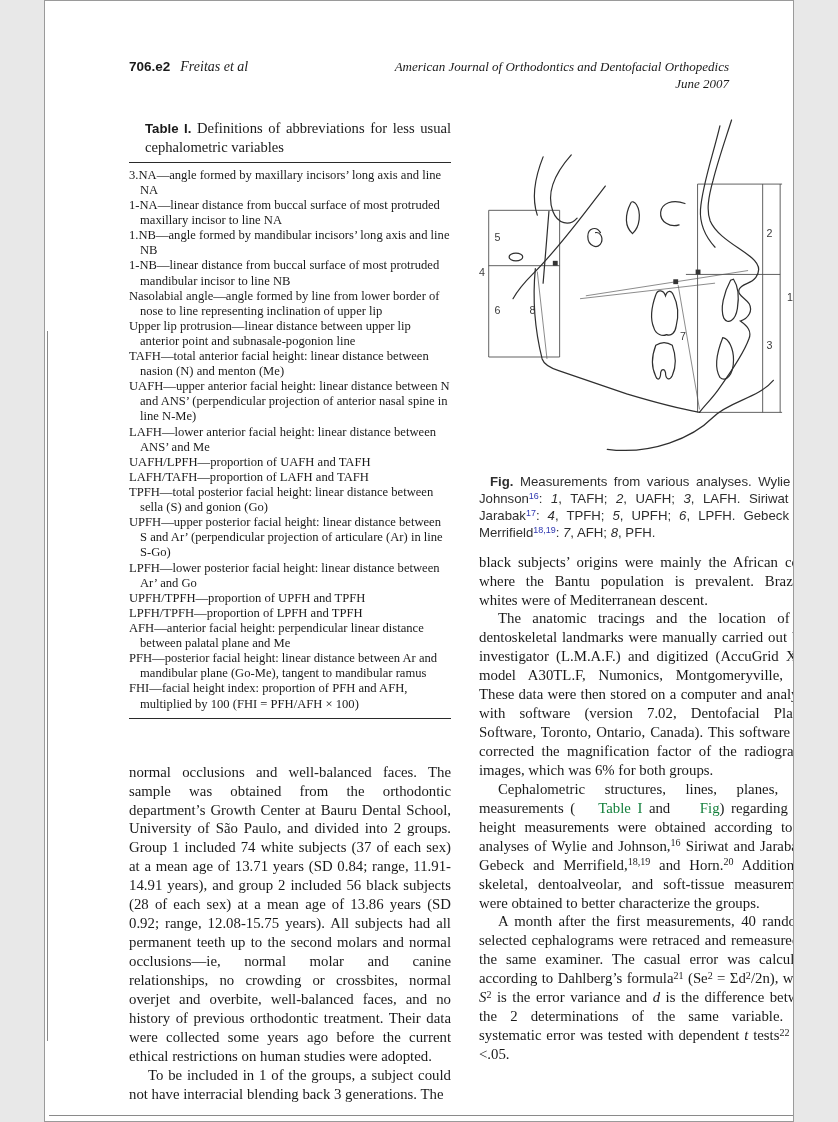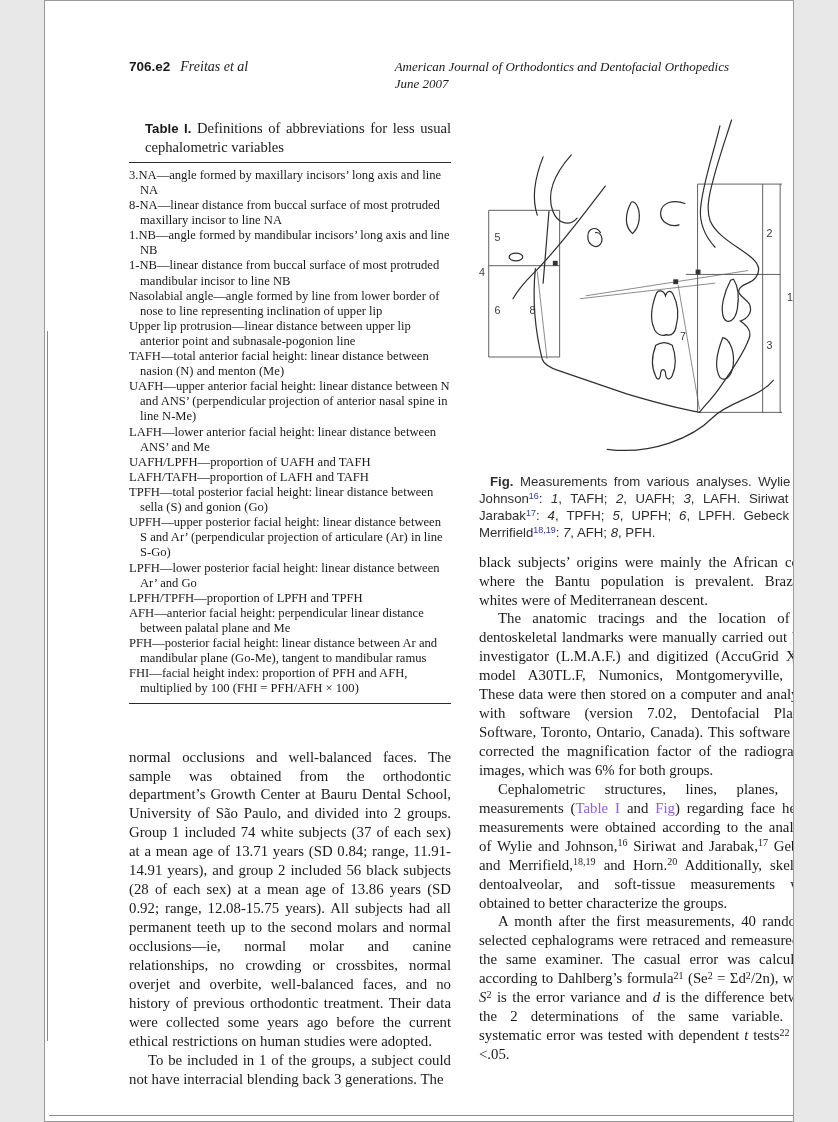--- a/index.html
+++ b/index.html
@@ -9,21 +9,21 @@
     margin:0 auto; border:1px solid #9a9a9a; overflow:hidden;
     font-family:"Liberation Serif", serif; color:#1a1a1a;
   }
   .scan-edge-left { position:absolute; left:2px; top:330px; width:1px; height:710px; background:#8a8a8a; }
   .scan-edge-bottom { position:absolute; left:4px; top:1114px; width:828px; height:1px; background:#8a8a8a; }
 
   
   .hdr-left { position:absolute; left:84px; top:58px; font-size:14px; }
   .hdr-page { font-family:"Liberation Sans", sans-serif; font-weight:bold; font-size:13.5px; }
   .hdr-authors { font-style:italic; margin-left:10px; font-size:14px; }
-  .hdr-right { position:absolute; right:64px; top:58px; text-align:left; font-style:italic; font-size:13px; line-height:1.3; }
+  .hdr-right { position:absolute; right:64px; top:58px; text-align:right; font-style:italic; font-size:13px; line-height:1.3; }
 
   
   .col-left  { position:absolute; left:84px;  top:118px; width:322px; }
   .col-right { position:absolute; left:434px; top:112px; width:340px; }
 
   
   .tbl-title { font-size:14.6px; text-align:justify; line-height:1.25; margin-bottom:6px;margin-left:16px; }
   .tbl-label { font-family:"Liberation Sans", sans-serif; font-weight:bold; font-size:13.2px; }
   .tbl-rule { border:none; border-top:1.4px solid #2a2a2a; margin:0 0 5px 0; }
   .tbl-rule-bottom { border:none; border-top:1.4px solid #2a2a2a; margin:6px 0 0 0; }
@@ -40,21 +40,21 @@
   .fig-wrap svg { display:block; }
   .fig-caption {
     font-family:"Liberation Sans", sans-serif; font-size:13.2px; line-height:1.3;
     color:#2e2e2e; margin-top:8px; text-align:justify;
   }
   .rc-text { margin-top:11px; }
 
   
   .seg-bold { font-weight:bold;padding-left:11px; }
   .seg-italic { font-style:italic; }
-  .seg-link { color:#8b5cf6; }
+  .seg-link { color:#15803d;margin-left:23px; }
   .seg-sup { font-size:0.68em; position:relative; top:-0.45em; }
   .seg-suplink { font-size:0.68em; position:relative; top:-0.45em; color:#2c35b0; }
 
   svg .trace { fill:none; stroke:#2f2f2f; stroke-width:1.25; stroke-linecap:round; }
   svg .meas  { fill:none; stroke:#4a4a4a; stroke-width:0.9; }
   svg .thin  { fill:none; stroke:#555; stroke-width:0.7; }
   svg .sq    { fill:#333; stroke:none; }
   svg text   { font-family:"Liberation Sans", sans-serif; font-size:11px; fill:#3a3a3a; }
 </style>
 </head>
@@ -72,33 +72,34 @@
     <div>June 2007</div>
   </div>
 
   <div class="col-left">
     <div class="tbl-title">
       <span class="tbl-label">Table I.</span><span> Definitions of abbreviations for less usual cephalometric variables</span>
     </div>
     <hr class="tbl-rule">
     <div class="tbl-entries">
       <div class="entry">3.NA—angle formed by maxillary incisors’ long axis and line NA</div>
-      <div class="entry">8-NA—linear distance from buccal surface of most protruded maxillary incisor to line NA</div>
+      <div class="entry">1-NA—linear distance from buccal surface of most protruded maxillary incisor to line NA</div>
       <div class="entry">1.NB—angle formed by mandibular incisors’ long axis and line NB</div>
       <div class="entry">1-NB—linear distance from buccal surface of most protruded mandibular incisor to line NB</div>
       <div class="entry">Nasolabial angle—angle formed by line from lower border of nose to line representing inclination of upper lip</div>
       <div class="entry">Upper lip protrusion—linear distance between upper lip anterior point and subnasale-pogonion line</div>
       <div class="entry">TAFH—total anterior facial height: linear distance between nasion (N) and menton (Me)</div>
       <div class="entry">UAFH—upper anterior facial height: linear distance between N and ANS’ (perpendicular projection of anterior nasal spine in line N-Me)</div>
       <div class="entry">LAFH—lower anterior facial height: linear distance between ANS’ and Me</div>
       <div class="entry">UAFH/LPFH—proportion of UAFH and TAFH</div>
       <div class="entry">LAFH/TAFH—proportion of LAFH and TAFH</div>
       <div class="entry">TPFH—total posterior facial height: linear distance between sella (S) and gonion (Go)</div>
       <div class="entry">UPFH—upper posterior facial height: linear distance between S and Ar’ (perpendicular projection of articulare (Ar) in line S-Go)</div>
       <div class="entry">LPFH—lower posterior facial height: linear distance between Ar’ and Go</div>
+      <div class="entry">UPFH/TPFH—proportion of UPFH and TPFH</div>
       <div class="entry">LPFH/TPFH—proportion of LPFH and TPFH</div>
       <div class="entry">AFH—anterior facial height: perpendicular linear distance between palatal plane and Me</div>
       <div class="entry">PFH—posterior facial height: linear distance between Ar and mandibular plane (Go-Me), tangent to mandibular ramus</div>
       <div class="entry">FHI—facial height index: proportion of PFH and AFH, multiplied by 100 (FHI = PFH/AFH × 100)</div>
     </div>
     <hr class="tbl-rule-bottom">
 
     <div class="body-block">
       <p class="para">normal occlusions and well-balanced faces. The sample was obtained from the orthodontic department’s Growth Center at Bauru Dental School, University of São Paulo, and divided into 2 groups. Group 1 included 74 white subjects (37 of each sex) at a mean age of 13.71 years (SD 0.84; range, 11.91-14.91 years), and group 2 included 56 black subjects (28 of each sex) at a mean age of 13.86 years (SD 0.92; range, 12.08-15.75 years). All subjects had all permanent teeth up to the second molars and normal occlusions—ie, normal molar and canine relationships, no crowding or crossbites, normal overjet and overbite, well-balanced faces, and no history of previous orthodontic treatment. Their data were collected some years ago before the current ethical restrictions on human studies were adopted.</p>
       <p class="para indent">To be included in 1 of the groups, a subject could not have interracial blending back 3 generations. The</p>

